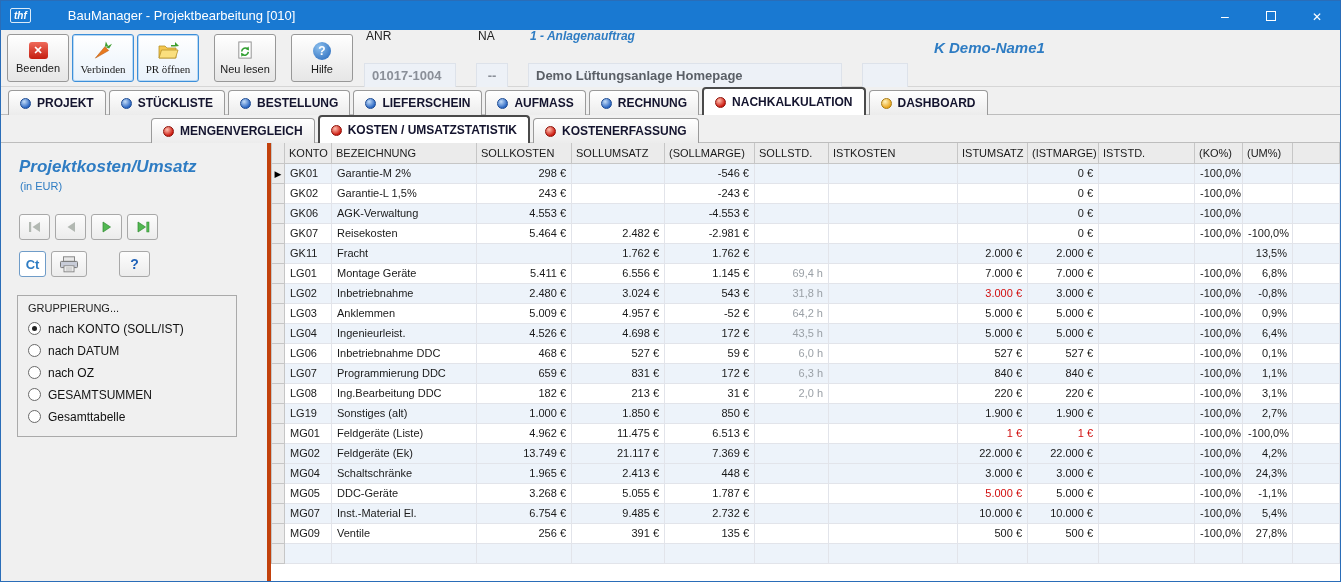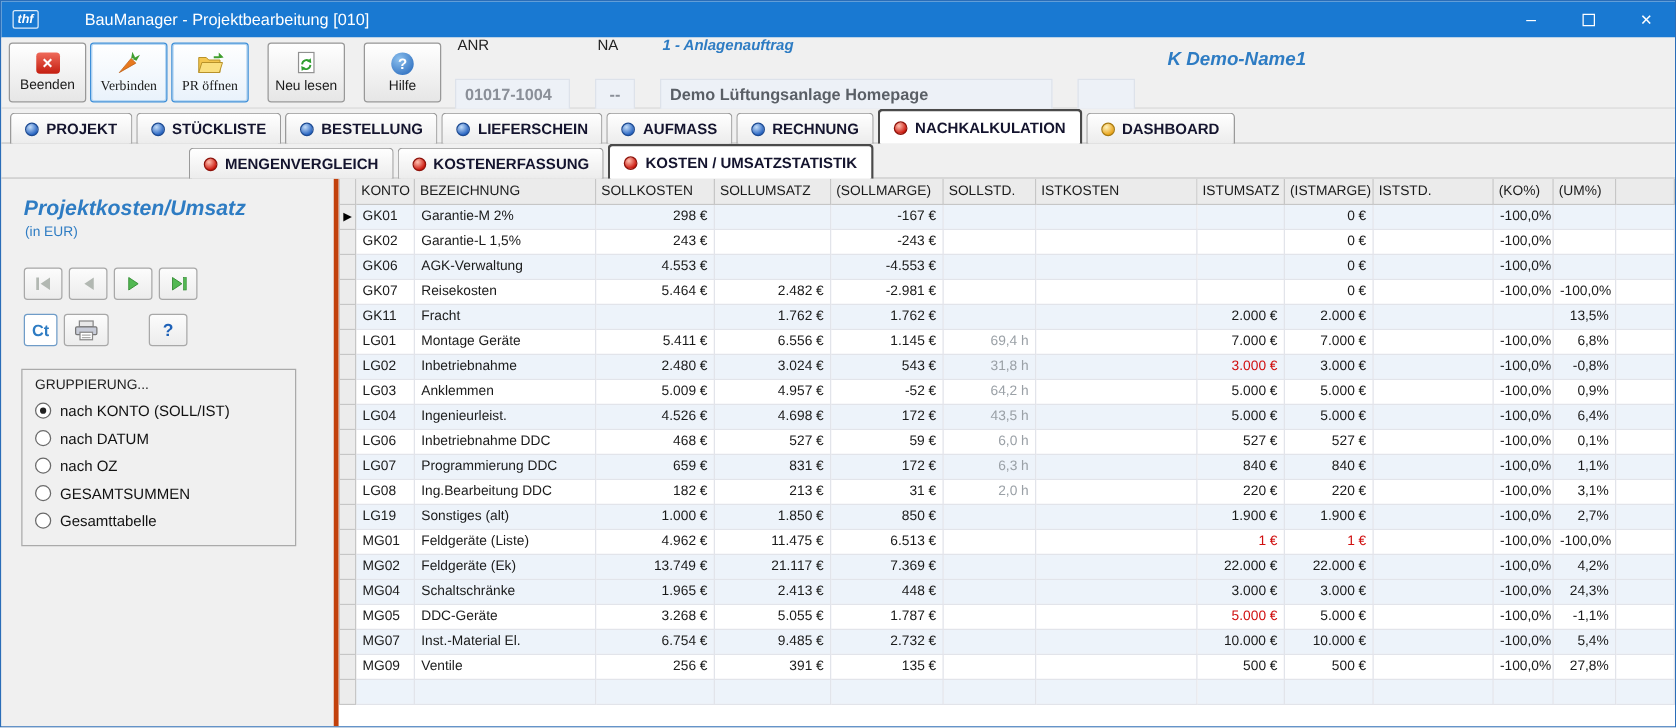--- a/index.html
+++ b/index.html
@@ -199,27 +199,27 @@
       <div class="tab">
         <span class="dot dot-yellow"></span>
         <span>DASHBOARD</span>
       </div>
     </div>
   <div class="tabbar subtabbar">
       <div class="tab">
         <span class="dot dot-red"></span>
         <span>MENGENVERGLEICH</span>
       </div>
-      <div class="tab">
-        <span class="dot dot-red"></span>
-        <span>KOSTENERFASSUNG</span>
-      </div>
       <div class="tab active">
         <span class="dot dot-red"></span>
         <span>KOSTEN / UMSATZSTATISTIK</span>
+      </div>
+      <div class="tab">
+        <span class="dot dot-red"></span>
+        <span>KOSTENERFASSUNG</span>
       </div>
     </div>
 
   <div class="content">
 
     <div class="sidebar">
       <div class="panel-title">Projektkosten/Umsatz</div>
       <div class="panel-sub">(in EUR)</div>
 
       <div class="nav-row">
@@ -324,21 +324,21 @@
               <th></th>
             </tr>
           </thead>
         <tbody>
             <tr class="r0">
               <td class="sel cur"></td>
               <td class="konto">GK01</td>
               <td class="bez">Garantie-M 2%</td>
               <td class="num">298 €</td>
               <td class="num"></td>
-              <td class="num">-167 €</td>
+              <td class="num">-546 €</td>
               <td class="std"></td>
               <td class="num"></td>
               <td class="num"></td>
               <td class="num">0 €</td>
               <td class="std"></td>
               <td class="num">-100,0%</td>
               <td class="num"></td>
               <td></td>
             </tr>
             <tr class="r1">

